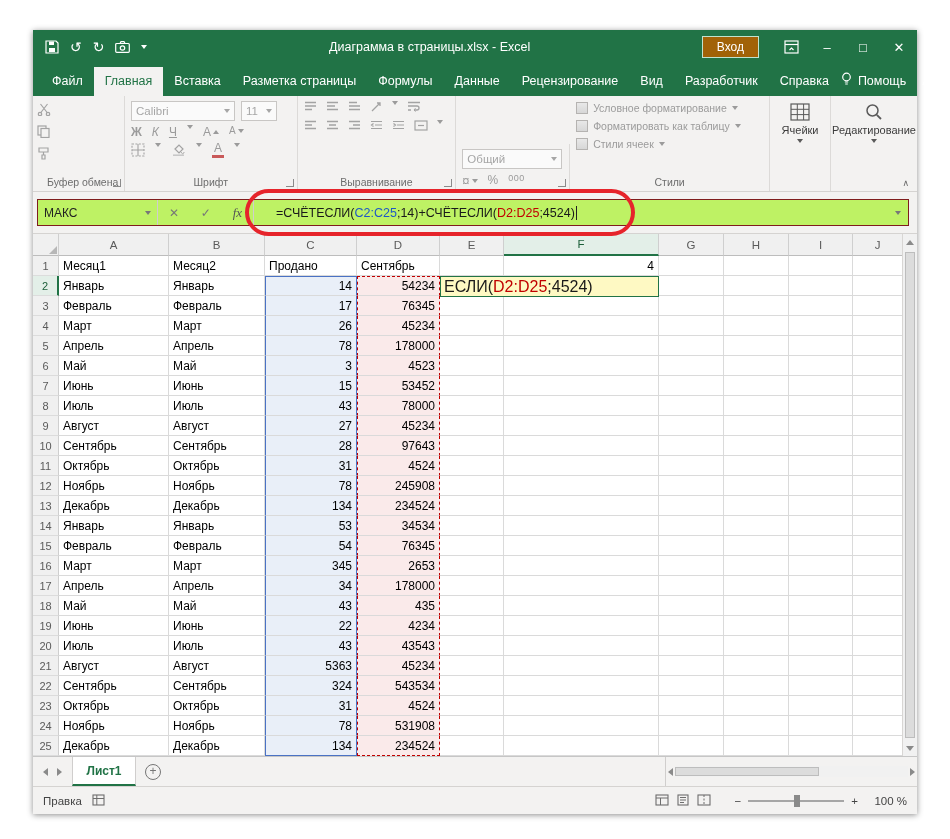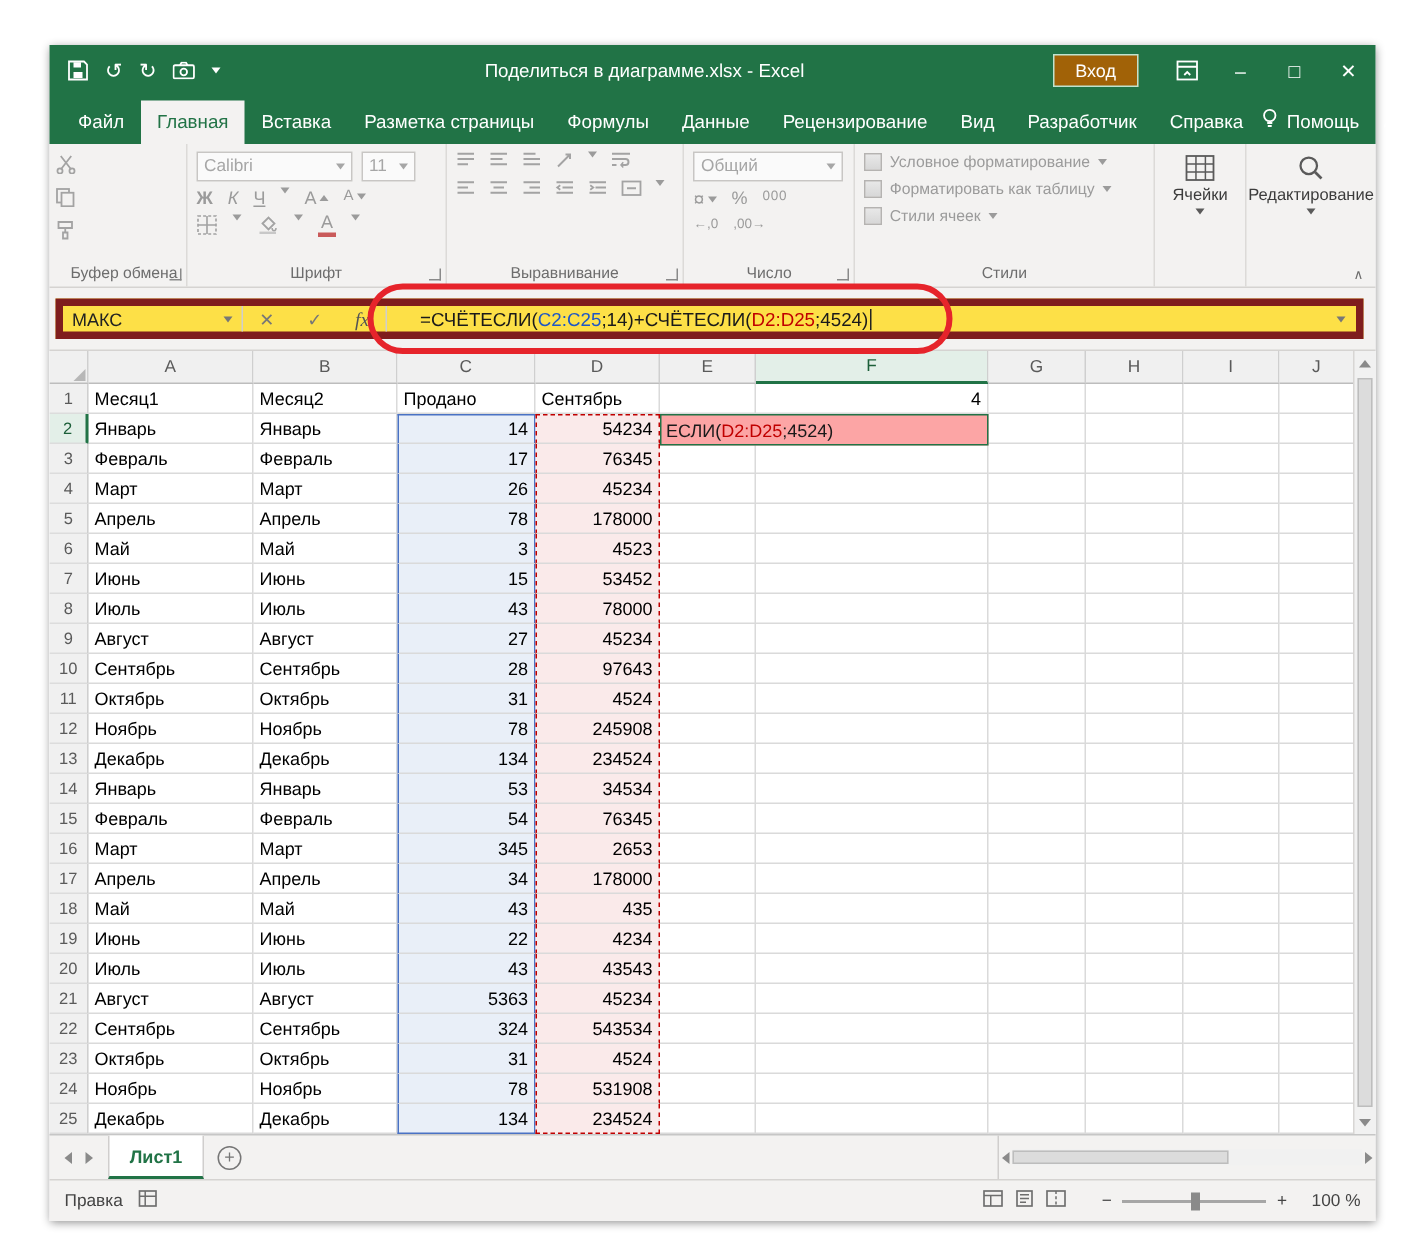--- a/index.html
+++ b/index.html
@@ -34,36 +34,36 @@
   .rrow { display:flex; align-items:flex-start; gap:6px; margin:2px 2px; }
   .rsel { background:#fafafa; border:1px solid #c8c6c4; height:20px; display:flex; align-items:center; padding:0 4px; font-size:11.5px; color:#a6a6a6; }
   .rsel .chev { margin-left:auto; }
   .rbtn { display:flex; align-items:center; gap:2px; font-size:12px; color:#9b9b9b; }
   .g-clip { width:92px; }
   .clip-row { display:flex; gap:6px; }
   .paste-btn { width:50px; display:flex; flex-direction:column; align-items:center; gap:2px; padding-top:2px; font-size:11px; }
   .mini-col { display:flex; flex-direction:column; gap:6px; padding-top:4px; }
   .g-font { width:176px; }
   .g-align { width:162px; }
-  .g-num { width:116px; }
+  .g-num { width:116px;margin-top:48px; }
   .g-styles { width:204px; }
   .g-cells { width:62px; }
   .g-edit { width:86px; }
   .bold-l { font-weight:bold; }
   .ital-l { font-style:italic; }
   .und-l { text-decoration:underline; }
   .styles-row { display:flex; align-items:center; gap:5px; font-size:10.5px; color:#9b9b9b; margin:3px 2px; white-space:nowrap; }
   .sicon { width:12px; height:12px; border:1px solid #b5b3b1; background:linear-gradient(#e8e8e8,#d7d7d7); flex-shrink:0; }
   .vgroup { align-items:center; text-align:right; }
   .vgroup .vbtn { display:flex; flex-direction:column; align-items:center; gap:3px; color:#3c3c3c; font-size:11px; padding-top:4px; }
   .collapse-chev { position:absolute; right:8px; bottom:3px; color:#6d6d6d; font-size:9px; }
 
   
   .fbar { height:42px; background:#f3f2f1; border-bottom:1px solid #d5d3d1; display:flex; align-items:center; padding:0 8px 0 4px; position:relative; flex-shrink:0; }
-  .fstrip { flex:1; height:27px; background:#fde047; border:5px solid #7f1d1d; display:flex; align-items:stretch; }
+  .fstrip { flex:1; height:27px; background:#bef264; border:1px solid #7f1d1d; display:flex; align-items:stretch; }
   .namebox { width:120px; border-right:1px solid #d0cecd; display:flex; align-items:center; padding:0 6px; font-size:12px; color:#222; }
   .namebox .chev { margin-left:auto; color:#777; }
   .fxarea { width:96px; border-right:1px solid #d0cecd; display:flex; align-items:center; justify-content:space-around; color:#777; }
   .fx { font-family:"Liberation Serif",serif; font-style:italic; font-size:13px; color:#555; }
   .ftext { flex:1; display:flex; align-items:center; padding:0 8px; font-size:12.5px; white-space:nowrap; overflow:hidden;margin-left:14px; }
   .caret { display:inline-block; width:1px; height:14px; background:#222; margin-left:1px; }
   .fchev { width:20px; display:flex; align-items:center; justify-content:center; color:#777; }
   .annotation { position:absolute; left:212px; top:-3px; width:390px; height:47px; border:4px solid #e6242b; border-radius:24px; pointer-events:none; z-index:30; }
 
   
@@ -84,22 +84,22 @@
           padding:0 4px; display:flex; align-items:center; white-space:nowrap; overflow:hidden; flex-shrink:0; }
   .num { justify-content:flex-end; }
   .cwA{width:110px}.cwB{width:96px}.cwC{width:92px}.cwD{width:83px}.cwE{width:64px}
   .cwF{width:155px}.cwG{width:65px}.cwH{width:65px}.cwI{width:64px}.cwJ{flex:1;border-right:none}
   .ref-blue { background:#e9eff8; border-left:1px solid #4a72c4; border-right:1px solid #4a72c4; }
   .ref-blue.rt { border-top:1px solid #4a72c4; }
   .ref-blue.rb { border-bottom:1px solid #4a72c4; }
   .ref-red { background:#faeaea; border-left:1px dashed #c00000; border-right:1px dashed #c00000; }
   .ref-red.rt { border-top:1px dashed #c00000; }
   .ref-red.rb { border-bottom:1px dashed #c00000; }
-  .edit-overlay { position:absolute; left:407px; top:42px; width:219px; height:21px; background:#fca5a5; border:1px solid #217346;
-                  display:flex; align-items:center; padding:0 3px; font-size:12px; z-index:10; white-space:nowrap; overflow:hidden; }
+  .edit-overlay { position:absolute; left:407px; top:42px; width:219px; height:21px; background:#fef9c3; border:1px solid #217346;
+                  display:flex; align-items:center; padding:0 3px; font-size:16px; z-index:10; white-space:nowrap; overflow:hidden; }
   .vscroll { width:15px; background:#f1f1f1; border-left:1px solid #d8d6d4; display:flex; flex-direction:column; flex-shrink:0; }
   .sbtn { height:16px; display:flex; align-items:center; justify-content:center; color:#8a8a8a; flex-shrink:0; }
   .tri-u { width:0;height:0;border-left:4px solid transparent;border-right:4px solid transparent;border-bottom:5px solid #8a8a8a; }
   .tri-d { width:0;height:0;border-left:4px solid transparent;border-right:4px solid transparent;border-top:5px solid #8a8a8a; }
   .tri-l { width:0;height:0;border-top:4px solid transparent;border-bottom:4px solid transparent;border-right:5px solid #8a8a8a; }
   .tri-r { width:0;height:0;border-top:4px solid transparent;border-bottom:4px solid transparent;border-left:5px solid #8a8a8a; }
   .vthumb { flex:1; margin:2px 2px; background:#dcdcdc; border:1px solid #bdbdbd; }
 
   
   .tabbar { height:30px; background:#f3f2f1; border-top:1px solid #c6c6c6; display:flex; align-items:stretch; flex-shrink:0; }
@@ -140,21 +140,21 @@
       <span style="font-size:14px">↻</span>
       <span>
           <svg width="15" height="12" viewBox="0 0 15 12">
             <rect x="0.7" y="2.5" width="13.6" height="8.8" rx="1" fill="none" stroke="#fff" stroke-width="1.2"></rect>
             <path d="M5 2.5l1-1.8h3l1 1.8" fill="none" stroke="#fff" stroke-width="1.2"></path>
             <circle cx="7.5" cy="7" r="2.2" fill="none" stroke="#fff" stroke-width="1.2"></circle>
           </svg>
         </span>
       <span class="chev" style="color:#fff"></span>
     </div>
-    <div class="title">Поделиться в диаграмме.xlsx  -  Excel</div>
+    <div class="title">Диаграмма в страницы.xlsx  -  Excel</div>
     <div class="signin">Вход</div>
     <div class="winctl">
       <span class="winbtn">
           <svg width="15" height="14" viewBox="0 0 15 14">
             <rect x="1" y="1" width="13" height="12" fill="none" stroke="#fff" stroke-width="1.2"></rect>
             <path d="M1 4.5h13" stroke="#fff" stroke-width="1.2"></path>
             <path d="M5.5 10l2-2 2 2" fill="none" stroke="#fff" stroke-width="1.2"></path>
           </svg>
         </span>
       <span class="winbtn">–</span>

